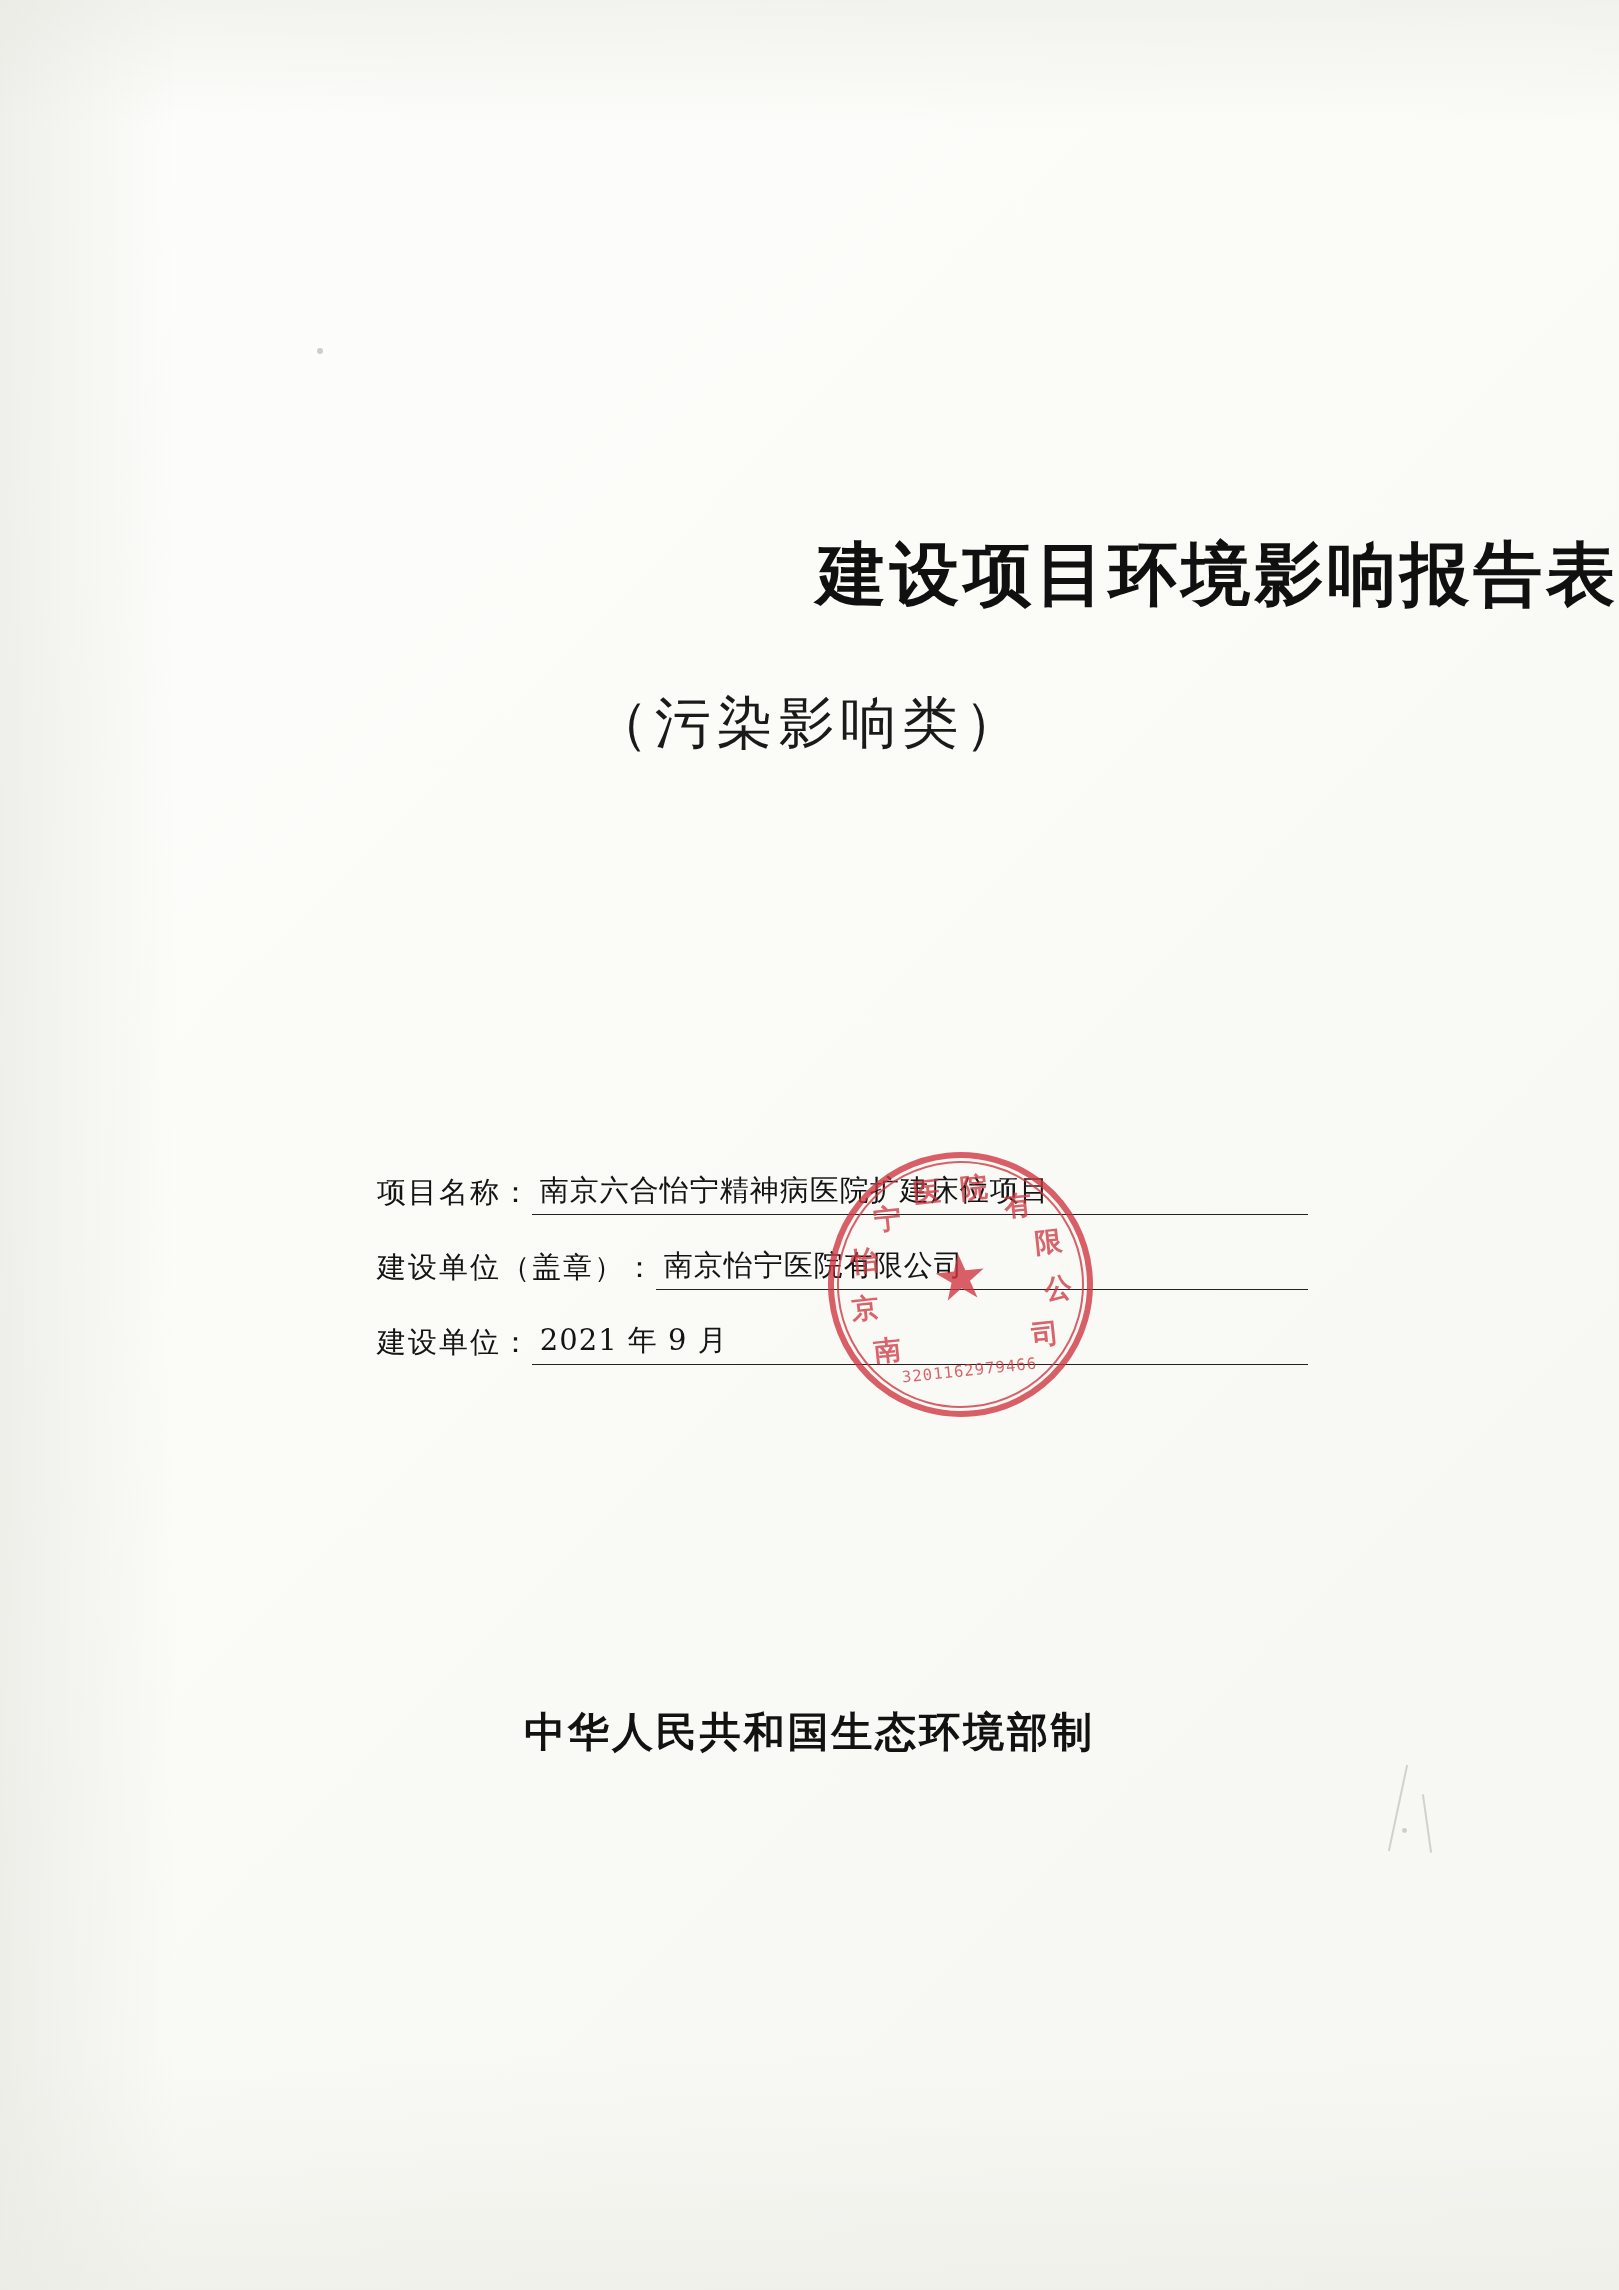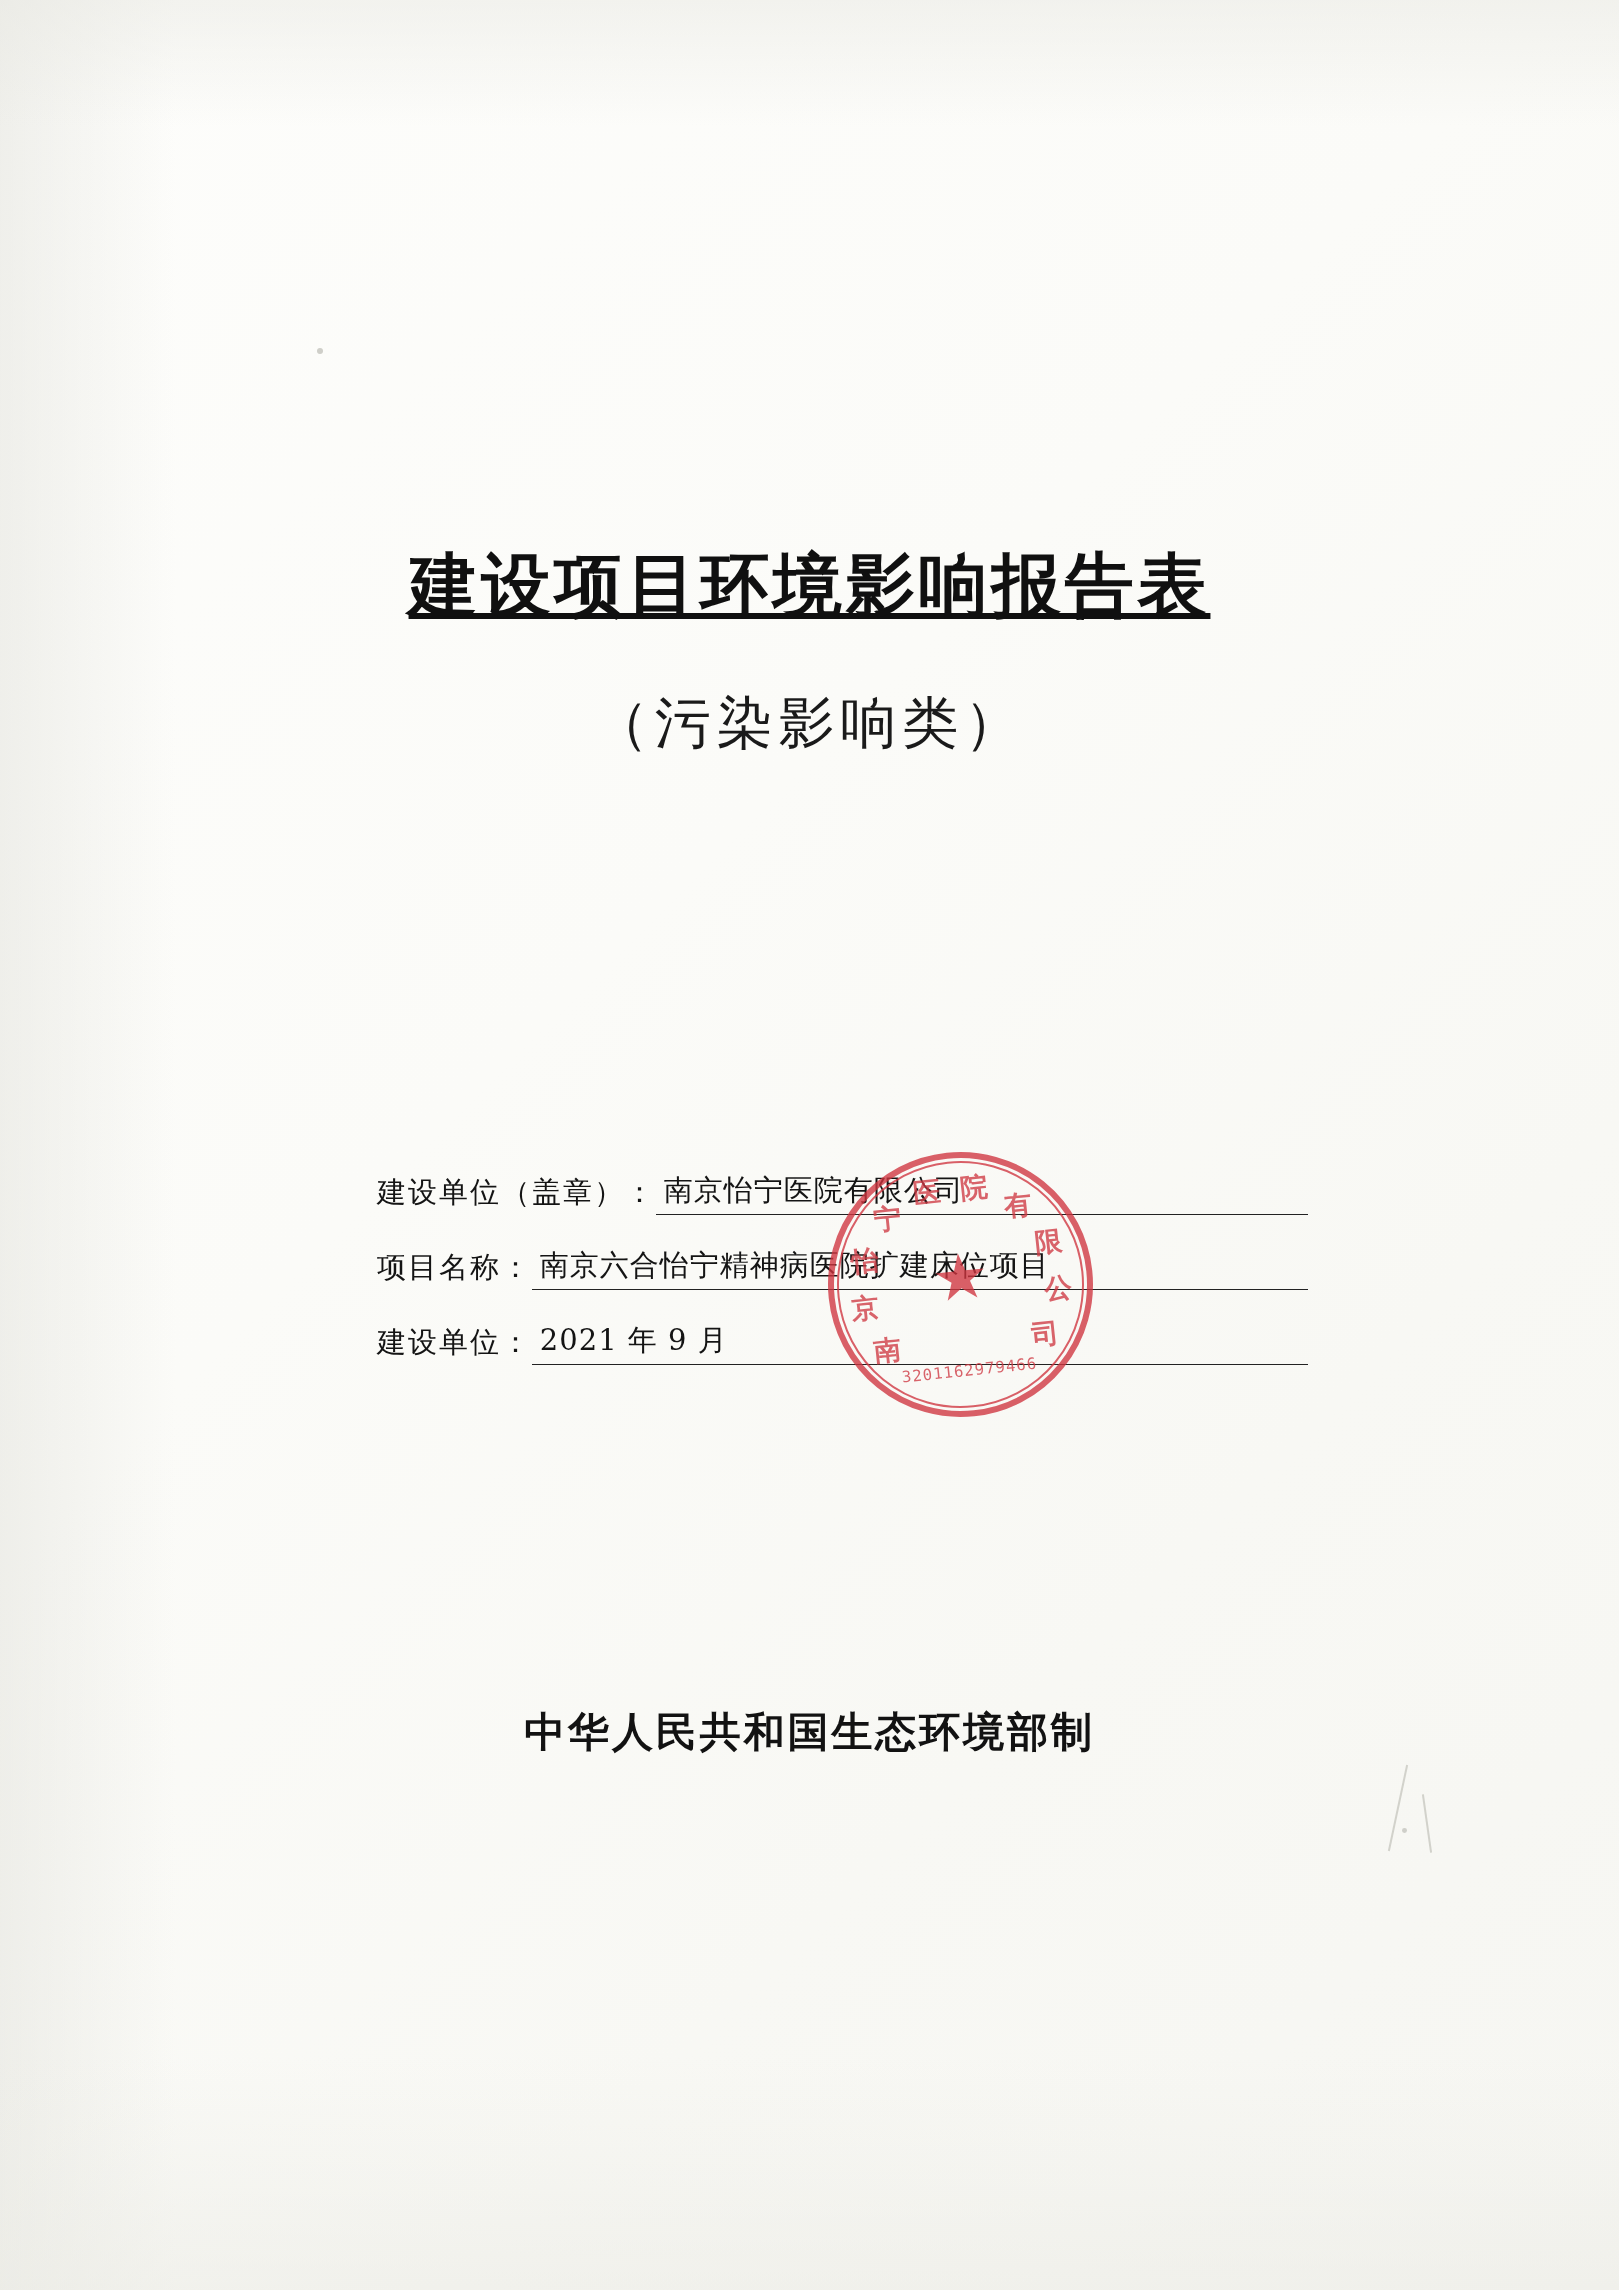--- a/index.html
+++ b/index.html
@@ -50,30 +50,29 @@
   }
   .scratch {
     position: absolute;
     background: rgba(200,200,193,0.8);
     pointer-events: none;
     transform-origin: center;
   }
 
   .title {
     position: absolute;
-    top: 540px;
-    left: 0;
-    width: 100%;
-    text-align: center;
+    top: 529px;
+    left: 0;
+    width: 100%;
+    text-align: right;
     font-family: "DejaVu Sans", "Liberation Sans", sans-serif;
     font-weight: bold;
     font-size: 69px;
     letter-spacing: 3.9px;
     color: #101010;
-    text-decoration: underline;
   }
   .subtitle {
     position: absolute;
     top: 686px;
     left: 0;
     width: 100%;
     text-align: center;
     font-family: Liberation Sans, sans-serif;
     font-size: 56px;
     letter-spacing: 5.9px;
@@ -205,27 +204,27 @@
   <div class="speck" style="left:1402px; top:1828px; width:4.9px; height:4.9px;"></div>
   <div class="scratch" style="left:1397px; top:1764px; width:2px; height:88px; transform: rotate(12deg);"></div>
   <div class="scratch" style="left:1426px; top:1794px; width:2px; height:59px; transform: rotate(-8deg);"></div>
 
   <div class="title">建设项目环境影响报告表</div>
   <div class="subtitle">（污染影响类）</div>
 
   <div class="fields">
 
     <div class="field-row">
+      <span class="field-label">项目名称：</span>
+      <span class="field-value">南京六合怡宁精神病医院扩建床位项目</span>
+    </div>
+
+    <div class="field-row">
       <span class="field-label">建设单位（盖章）：</span>
       <span class="field-value">南京怡宁医院有限公司</span>
-    </div>
-
-    <div class="field-row">
-      <span class="field-label">项目名称：</span>
-      <span class="field-value">南京六合怡宁精神病医院扩建床位项目</span>
     </div>
 
     <div class="field-row">
       <span class="field-label">建设单位：</span>
       <span class="field-value centered">2021 年 9 月</span>
     </div>
 
   </div>
 
   <div class="seal">

